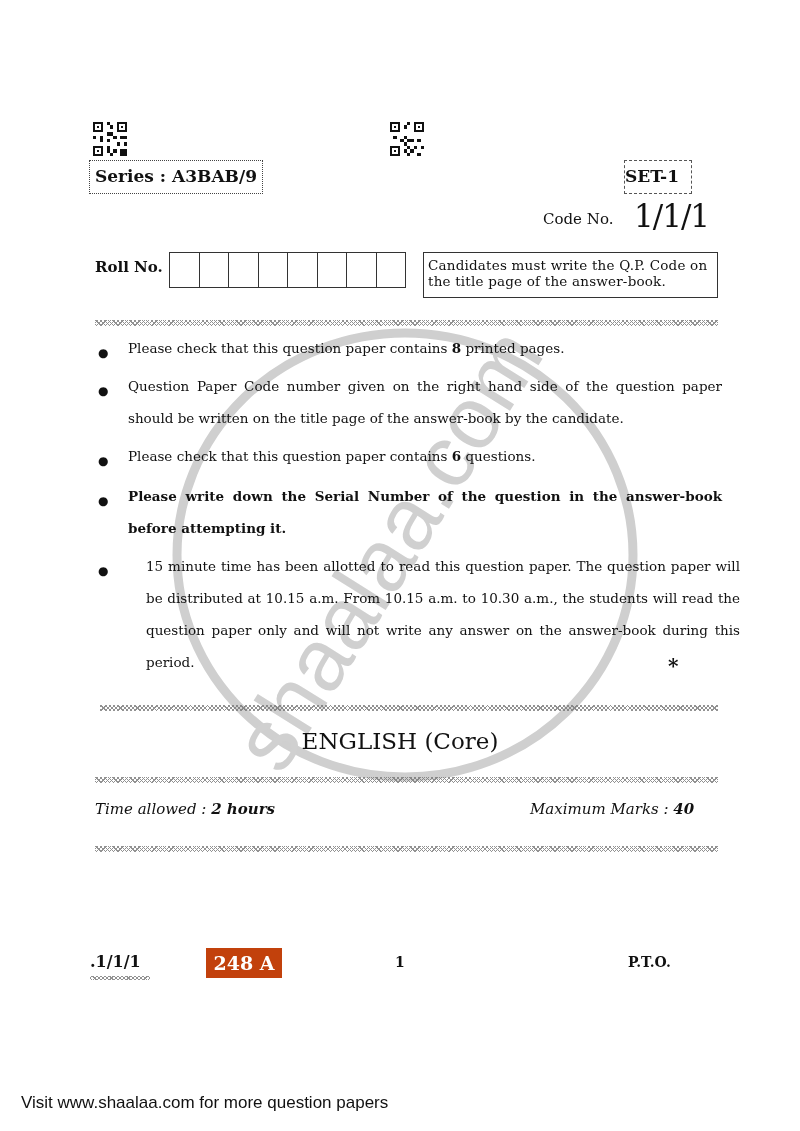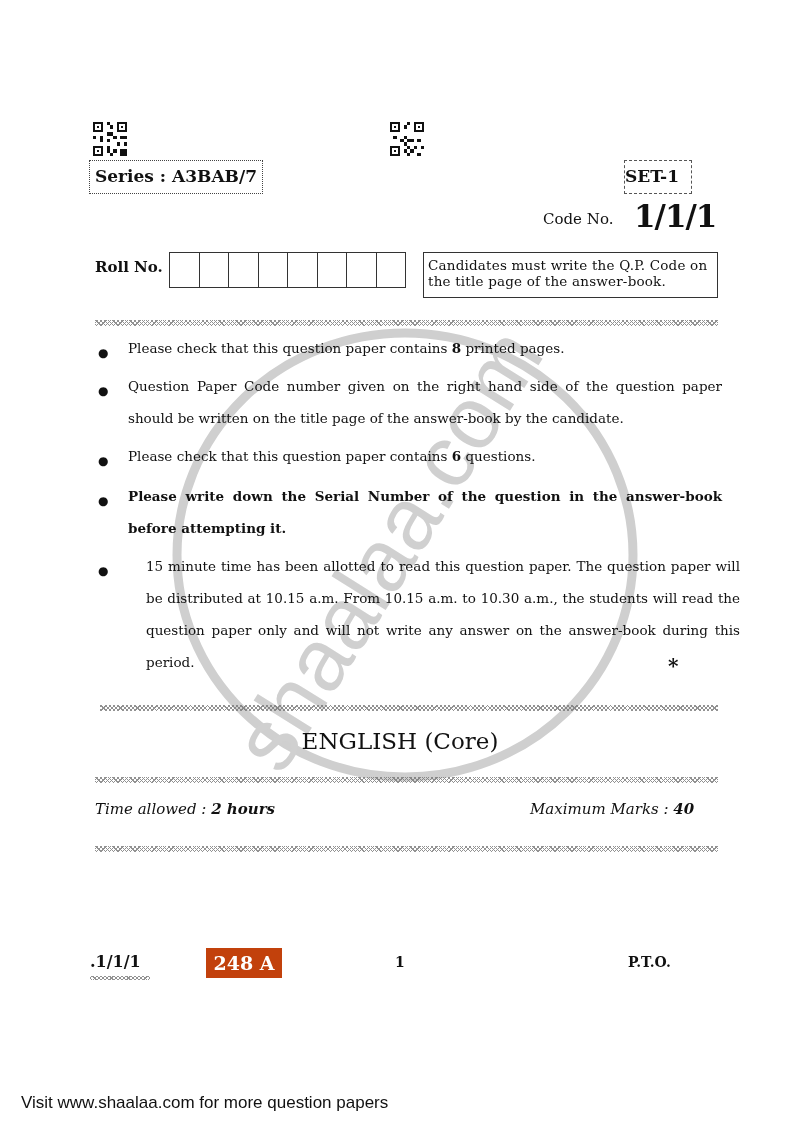--- a/index.html
+++ b/index.html
@@ -17,21 +17,21 @@
     border: 1.5px dotted #444; box-sizing: border-box;
     font-weight: bold; font-size: 17px; line-height: 31px; padding-left: 5px;
     white-space: nowrap;
   }
   .set-box {
     left: 624px; top: 160px; height: 34px; width: 68px;
     border: 1.5px dashed #555; box-sizing: border-box;
     font-weight: bold; font-size: 17px; line-height: 31px; text-align: left;
   }
   .code-label { left: 543px; top: 210px; font-weight: normal; font-size: 15px; }
-  .code-value { left: 634px; top: 198px; font-weight: bold; font-size: 31px; letter-spacing: -1px; }
+  .code-value { left: 634px; top: 198px; font-weight: normal; font-size: 31px; letter-spacing: -1px; }
 
   .roll-label { left: 95px; top: 258px; font-weight: bold; font-size: 15px; }
   .roll-grid { left: 169px; top: 252px; display: flex; border: 1.5px solid #333; }
   .roll-cell { width: 28.5px; height: 34px; border-right: 1.5px solid #333; }
   .roll-cell:last-child { border-right: none; }
 
   .notice-box {
     left: 423px; top: 252px; width: 295px; height: 46px;
     border: 1.5px solid #333; box-sizing: border-box;
     font-size: 13.5px; line-height: 16px; padding: 4px 0 11px 4px;
@@ -128,21 +128,21 @@
       <rect x="5" y="7" width="1" height="1" fill="#111"></rect>
     <rect x="7" y="7" width="1" height="1" fill="#111"></rect>
       <rect x="9" y="7" width="1" height="1" fill="#111"></rect>
       <rect x="4" y="8" width="1" height="1" fill="#111"></rect>
     <rect x="6" y="8" width="1" height="1" fill="#111"></rect>
       <rect x="8" y="9" width="1" height="1" fill="#111"></rect>
       <rect x="5" y="9" width="1" height="1" fill="#111"></rect>
   </svg>
 </div>
 
-<div class="abs series-box">Series : A3BAB/7</div>
+<div class="abs series-box">Series : A3BAB/9</div>
 <div class="abs set-box">SET-1</div>
 <div class="abs code-label">Code No.</div>
 <div class="abs code-value">1/1/1</div>
 
 <div class="abs roll-label">Roll No.</div>
 <div class="abs roll-grid" id="roll-grid">
     <div class="roll-cell"></div>
     <div class="roll-cell"></div>
     <div class="roll-cell"></div>
     <div class="roll-cell"></div>

